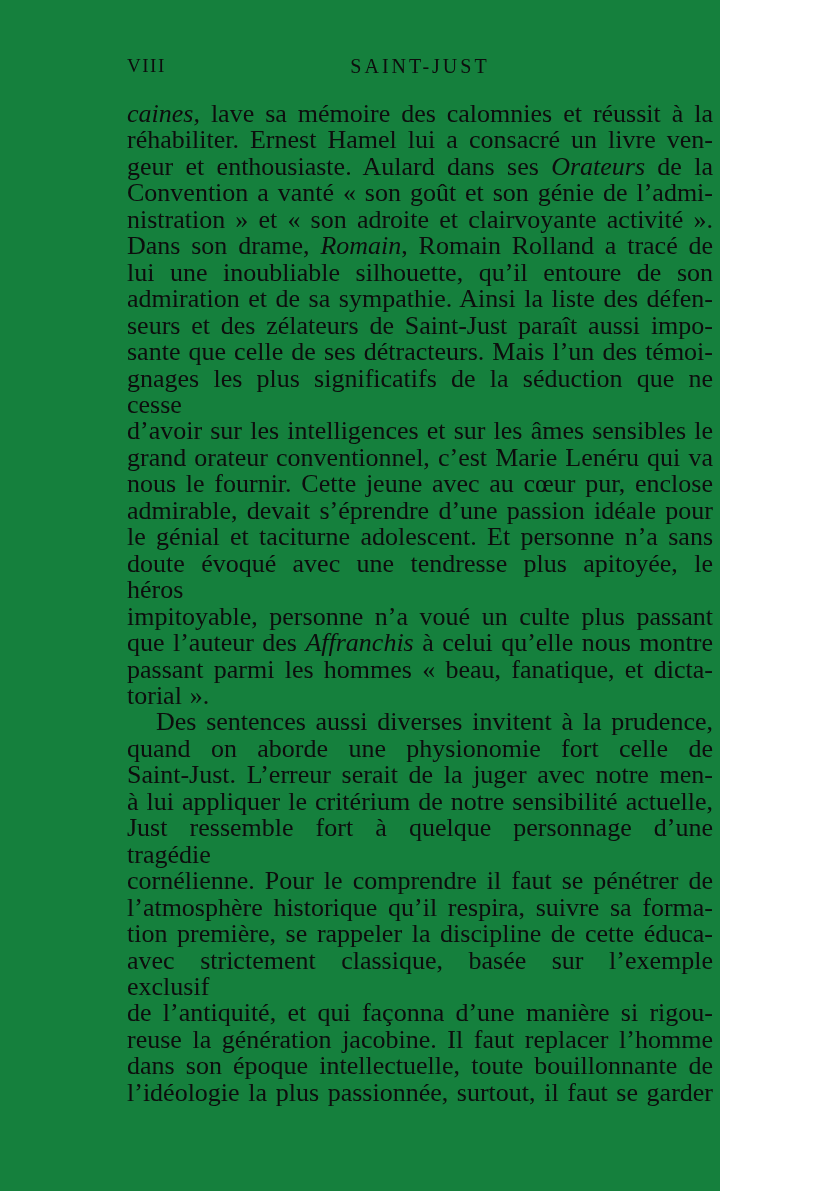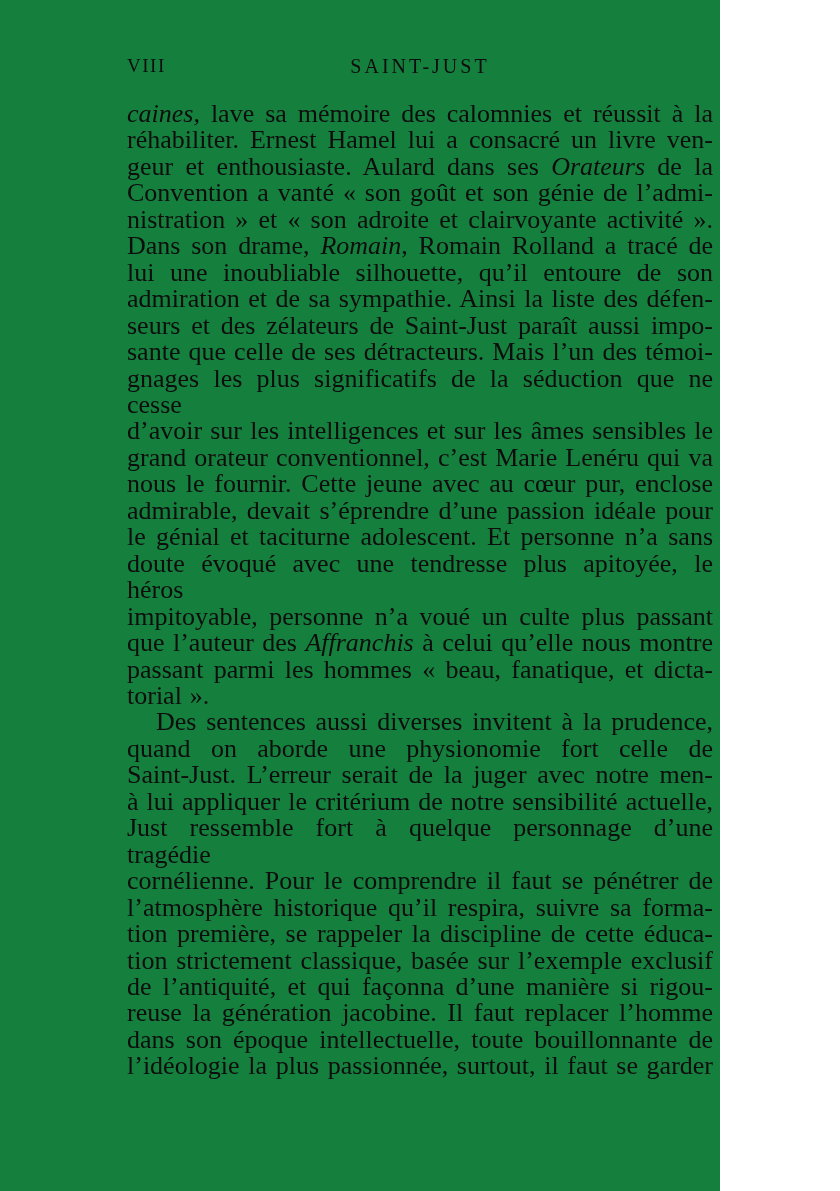--- a/index.html
+++ b/index.html
@@ -100,21 +100,21 @@
         </div>
         <div class="paragraph">
           <div class="text-line indent">Des sentences aussi diverses invitent à la prudence,</div>
           <div class="text-line">quand on aborde une physionomie fort celle de</div>
           <div class="text-line">Saint-Just. L’erreur serait de la juger avec notre men-</div>
           <div class="text-line">à lui appliquer le critérium de notre sensibilité actuelle,</div>
           <div class="text-line">Just ressemble fort à quelque personnage d’une tragédie</div>
           <div class="text-line">cornélienne. Pour le comprendre il faut se pénétrer de</div>
           <div class="text-line">l’atmosphère historique qu’il respira, suivre sa forma-</div>
           <div class="text-line">tion première, se rappeler la discipline de cette éduca-</div>
-          <div class="text-line">tion strictement classique, basée sur l’exemple exclusif</div>
+          <div class="text-line">avec strictement classique, basée sur l’exemple exclusif</div>
           <div class="text-line">de l’antiquité, et qui façonna d’une manière si rigou-</div>
           <div class="text-line">reuse la génération jacobine. Il faut replacer l’homme</div>
           <div class="text-line">dans son époque intellectuelle, toute bouillonnante de</div>
           <div class="text-line">l’idéologie la plus passionnée, surtout, il faut se garder</div>
         </div>
       </div>
   </div>
 </div>
 
 </body></html>

